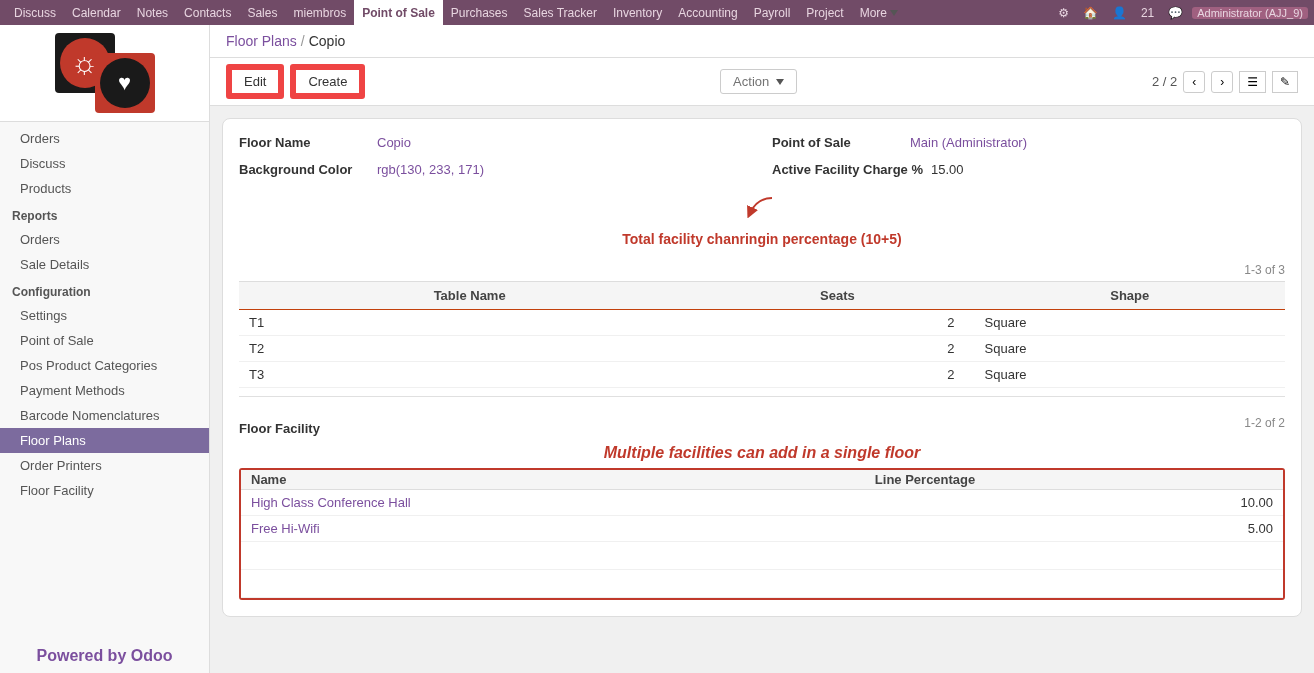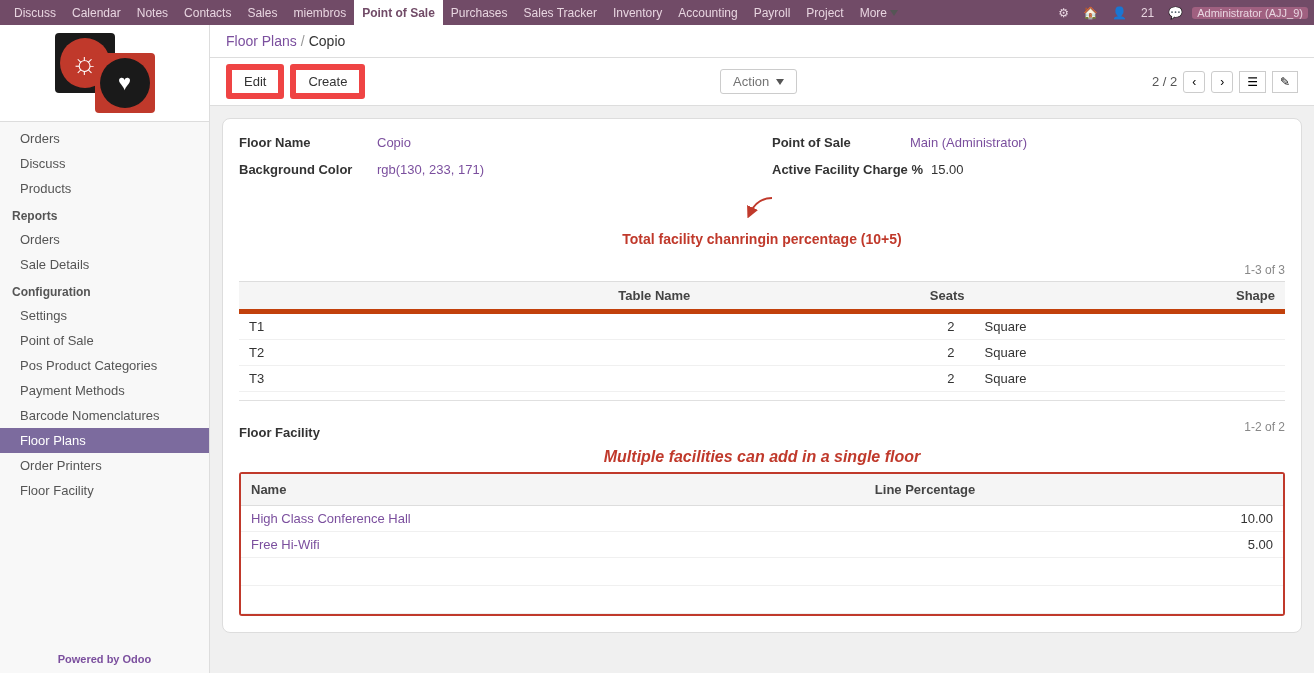--- a/index.html
+++ b/index.html
@@ -124,21 +124,21 @@
       color: #555;
       cursor: pointer;
       font-size: 13px;
     }
     .sidebar-item.active {
       background: #7c6b9e;
       color: #fff;
     }
     .sidebar-powered {
       padding: 8px 12px;
-      font-size: 11px;
+      font-size: 16px;
       color: #888;
       text-align: center;
     }
     .sidebar-powered span { color: #7B4F9E; font-weight: bold; }
 
     
     .content-area {
       flex: 1;
       overflow-y: auto;
       background: #f0f0f0;
@@ -285,24 +285,24 @@
       font-size: 12px;
       color: #888;
     }
     .data-table {
       width: 100%;
       border-collapse: collapse;
       font-size: 13px;
     }
     .data-table th {
       background: #f5f5f5;
-      border-bottom: 5px solid #c2410c;
+      border-bottom: 1px solid #c2410c;
       border-top: 1px solid #ddd;
       padding: 6px 10px;
-      text-align: right;
+      text-align: center;
       font-weight: bold;
       color: #444;
     }
     .data-table td {
       padding: 5px 10px;
       border-bottom: 1px solid #f0f0f0;
       color: #333;
     }
     .text-right { text-align: right; }
 
@@ -329,21 +329,21 @@
       border-radius: 3px;
     }
     .facility-table {
       width: 100%;
       border-collapse: collapse;
       font-size: 13px;
     }
     .facility-table th {
       background: #f5f5f5;
       border-bottom: 1px solid #ddd;
-      padding: 8px 10px;
+      padding: 2px 10px;
       text-align: left;
       font-weight: bold;
       color: #444;
     }
     .facility-table td {
       padding: 5px 10px;
       border-bottom: 1px solid #f0f0f0;
       color: #333;
     }
     .facility-table .empty-row td {

